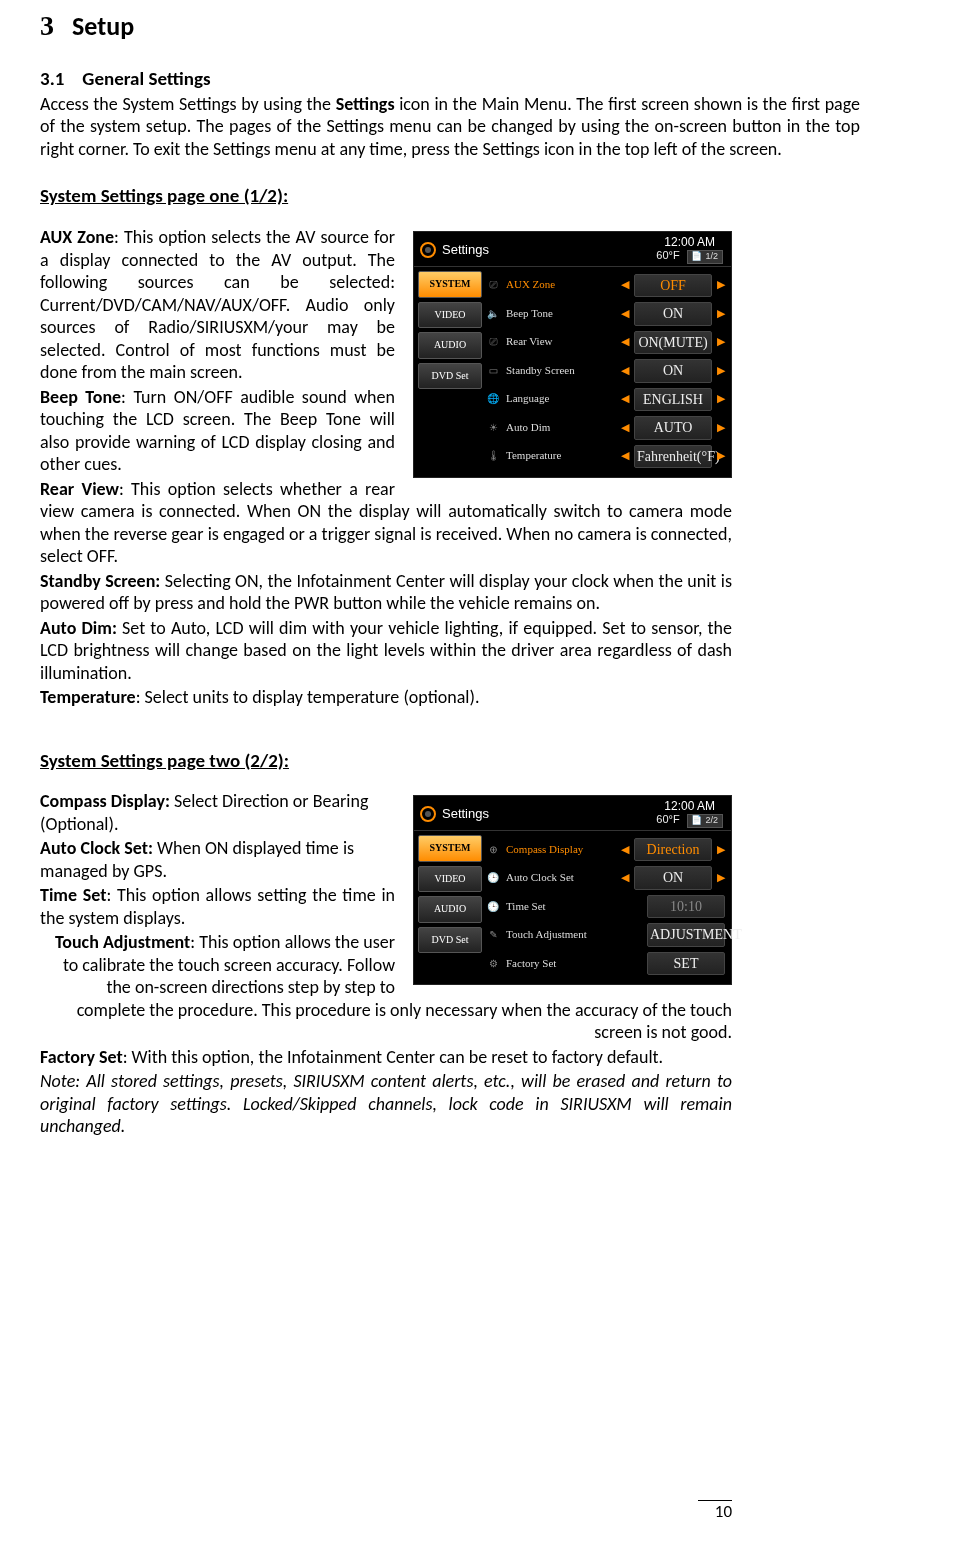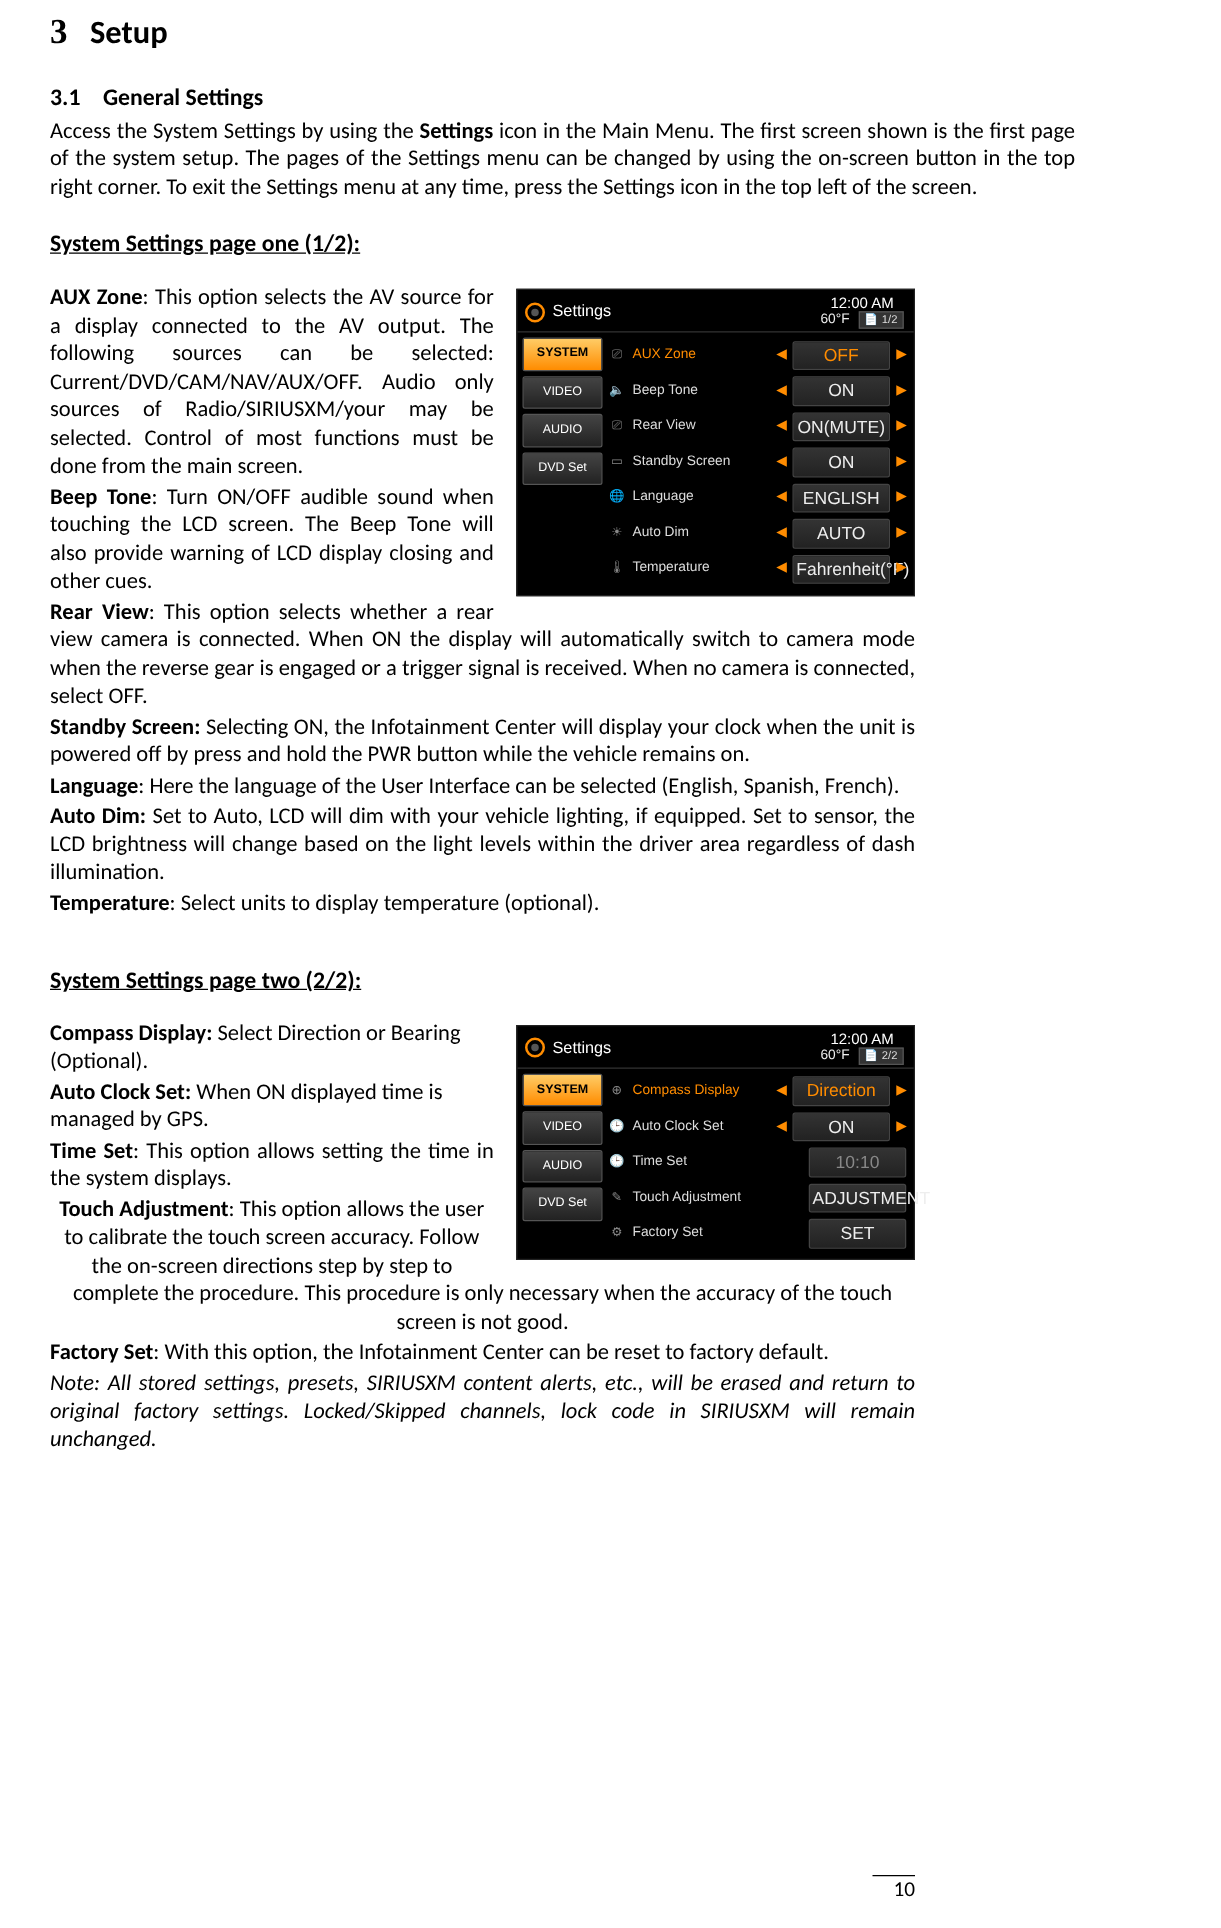--- a/index.html
+++ b/index.html
@@ -93,21 +93,21 @@
   .dev-temp { color: #eee; font-size: 11px; }
   .dev-badge {
     display: inline-block;
     background: #333;
     padding: 1px 4px;
     font-size: 9px;
     color: #ddd;
     margin-left: 4px;
     border: 1px solid #555;
   }
-  .dev-body { display: flex; }
+  .dev-body { display: flex; font-family: Liberation Serif, serif; }
   .dev-sidebar { width: 64px; display: flex; flex-direction: column; gap: 4px; padding: 4px; }
   .dev-btn {
     background: linear-gradient(#444, #222);
     border: 1px solid #555;
     color: #fff;
     font-size: 10px;
     text-align: center;
     padding: 6px 2px;
     border-radius: 2px;
   }
@@ -236,21 +236,20 @@
           </div>
         </div>
     </div>
   </div>
 
   <p><span class="b">AUX Zone</span><span>: This option selects the AV source for a display connected to the AV output. The following sources can be selected: Current/DVD/CAM/NAV/AUX/OFF. Audio only sources of Radio/SIRIUSXM/your may be selected. Control of most functions must be done from the main screen.</span></p>
   <p><span class="b">Beep Tone</span><span>: Turn ON/OFF audible sound when touching the LCD screen. The Beep Tone will also provide warning of LCD display closing and other cues.</span></p>
   <p><span class="b">Rear View</span><span>: This option selects whether a rear view camera is connected. When ON the display will automatically switch to camera mode when the reverse gear is engaged or a trigger signal is received. When no camera is connected, select OFF.</span></p>
   <div class="clear"></div>
   <p><span class="b">Standby Screen:</span><span> Selecting ON, the Infotainment Center will display your clock when the unit is powered off by press and hold the PWR button while the vehicle remains on.</span></p>
-  <p><span class="b">Language</span><span>: Here the language of the User Interface can be selected (English, Spanish, French).</span></p>
   <p><span class="b">Auto Dim:</span><span> Set to Auto, LCD will dim with your vehicle lighting, if equipped. Set to sensor, the LCD brightness will change based on the light levels within the driver area regardless of dash illumination.</span></p>
   <p><span class="b">Temperature</span><span>: Select units to display temperature (optional).</span></p>
 
   <div class="h3" style="margin-top:40px">System Settings page two (2/2):</div>
 
   <div class="wrap-right device">
     <div class="dev-header">
       <div class="dev-header-left">
         <span class="gear"></span>
         <span class="dev-title">Settings</span>
@@ -300,19 +299,19 @@
             <span class="dev-label">Factory Set</span>
             <span class="dev-value">SET</span>
           </div>
         </div>
     </div>
   </div>
 
   <p style="text-align:left"><span class="b">Compass Display:</span><span> Select Direction or Bearing (Optional).</span></p>
   <p style="text-align:left"><span class="b">Auto Clock Set:</span><span> When ON displayed time is managed by GPS.</span></p>
   <p><span class="b">Time Set</span><span>: This option allows setting the time in the system displays.</span></p>
-  <p style="text-align:center"><span class="b">Touch Adjustment</span><span>: This option allows the user to calibrate the touch screen accuracy. Follow the on-screen directions step by step to complete the procedure. This procedure is only necessary when the accuracy of the touch screen is not good.</span></p>
+  <p style="text-align:right"><span class="b">Touch Adjustment</span><span>: This option allows the user to calibrate the touch screen accuracy. Follow the on-screen directions step by step to complete the procedure. This procedure is only necessary when the accuracy of the touch screen is not good.</span></p>
   <p><span class="b">Factory Set</span><span>: With this option, the Infotainment Center can be reset to factory default.</span></p>
   <div class="clear"></div>
   <p class="i">Note: All stored settings, presets, SIRIUSXM content alerts, etc., will be erased and return to original factory settings. Locked/Skipped channels, lock code in SIRIUSXM will remain unchanged.</p>
 
   <div class="footer">10</div>
 </div>
 
 </body></html>

